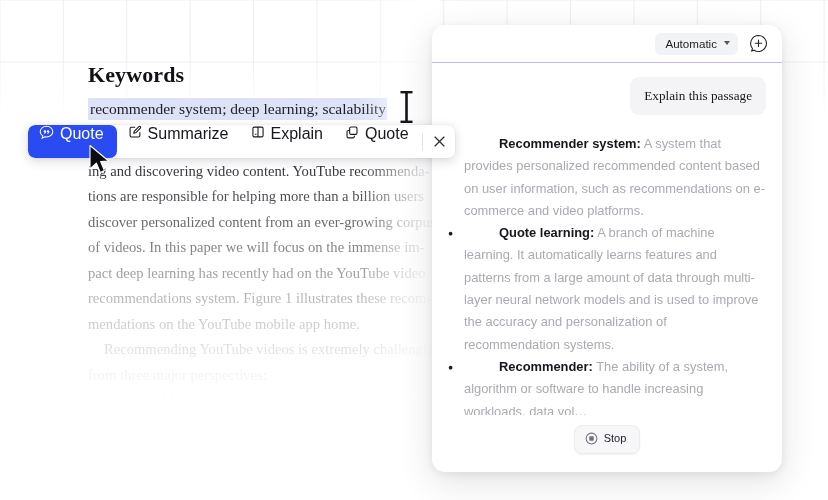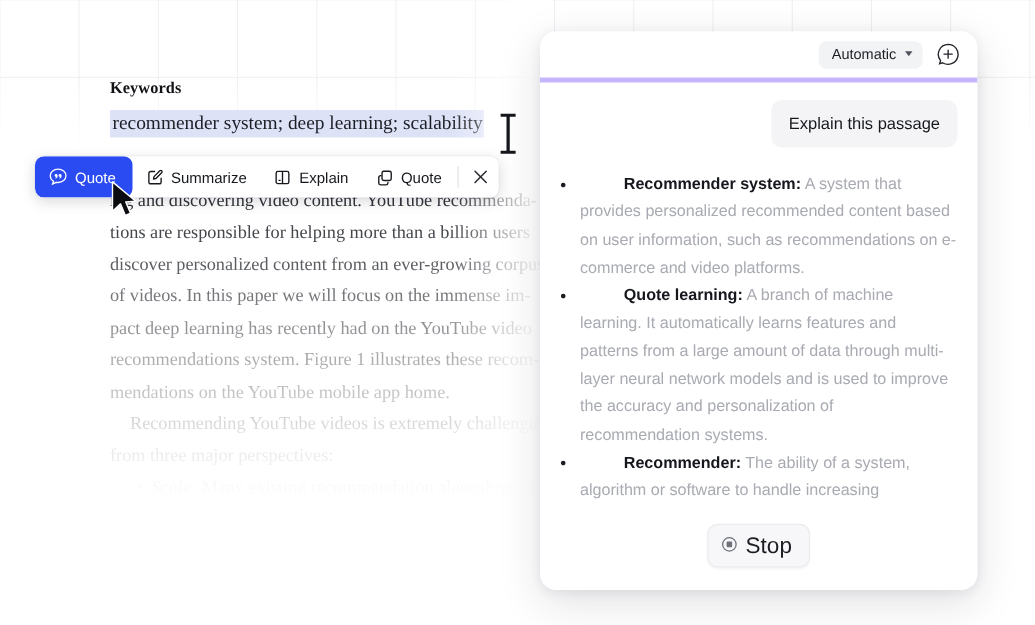--- a/index.html
+++ b/index.html
@@ -49,21 +49,21 @@
   }
   .doc-inner {
     position: absolute;
     left: 88px;
     top: 62px;
     width: 352px;
   }
   .doc-h {
     font-family: "Liberation Serif", serif;
     font-weight: bold;
-    font-size: 13px;
+    font-size: 22px;
     color: #111216;
     letter-spacing: 0.1px;
     margin: 0 0 10px 0;
     white-space: nowrap;
   }
   .kw-line {
     font-family: "Liberation Serif", serif;
     font-size: 15.5px;
     color: #1c1f26;
     white-space: nowrap;
@@ -134,24 +134,24 @@
     display: flex;
     align-items: stretch;
     background: #ffffff;
     border-radius: 7px;
     box-shadow: 0 3px 11px rgba(22,26,40,0.17), 0 0 0 0.6px rgba(20,24,40,0.05);
     overflow: hidden;
     z-index: 30;
   }
   .tb-item {
     display: flex;
-    align-items: center;
+    align-items: flex-start;
     gap: 6px;
     padding: 0 11px;
-    font-size: 12px;
+    font-size: 16px;
     color: #16181d;
     cursor: pointer;
     user-select: none;
     white-space: nowrap;
   }
   .tb-item.primary {
     background: #2b4bf2;
     color: #ffffff;
     border-radius: 7px;
     padding: 0 13px 0 11px;
@@ -204,21 +204,21 @@
     overflow: hidden;
   }
   .panel-head {
     height: 37px;
     flex: 0 0 37px;
     display: flex;
     align-items: center;
     justify-content: flex-end;
     gap: 10px;
     padding: 0 14px 0 0;
-    border-bottom: 4px solid #c4b5fd;
+    border-bottom: 1px solid #c4b5fd;
   }
   .mode-chip {
     display: flex;
     align-items: center;
     gap: 7px;
     background: #f2f3f5;
     border-radius: 6px;
     padding: 4px 8px 5px 10px;
     font-size: 11.6px;
     color: #1d1f25;
@@ -248,20 +248,21 @@
     margin-bottom: 18px;
   }
   .user-bubble {
     background: #f4f4f6;
     border-radius: 9px;
     padding: 10px 14px 11px 14px;
     font-size: 13.2px;
     color: #16181d;
     line-height: 17px;
     max-width: 250px;
+    font-family: Liberation Serif, serif;
   }
   .answer {
     font-size: 12.9px;
     line-height: 22.3px;
     color: #a9abb2;
   }
   .ans-item {
     display: block;
     position: relative;
     padding-left: 16px;
@@ -289,21 +290,21 @@
     padding: 10px 0 18px 0;
   }
   .stop-btn {
     display: flex;
     align-items: flex-start;
     gap: 6px;
     background: #f7f7f9;
     border: 1px solid #ececef;
     border-radius: 8px;
     padding: 6px 13px 6px 10px;
-    font-size: 18px;
+    font-size: 11px;
     color: #1c1e24;
     cursor: pointer;
     user-select: none;
     box-shadow: 0 1px 2px rgba(25,28,40,0.05);
   }
 </style>
 </head>
 <body>
 
 <div id="root">

